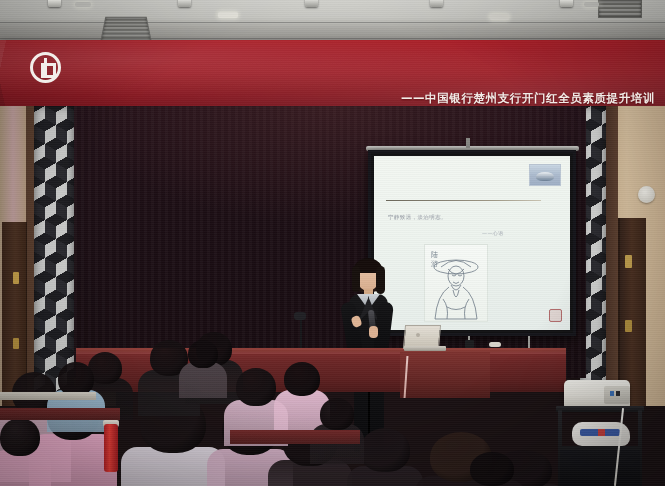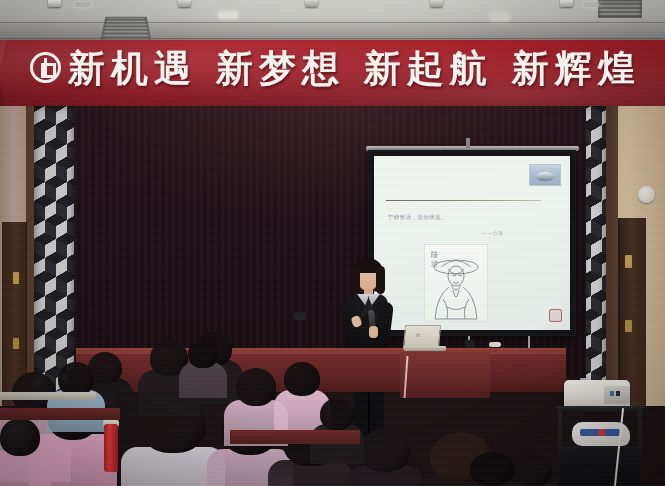--- a/index.html
+++ b/index.html
@@ -617,14 +617,14 @@
   <div class="thermos"></div>
 
   <div class="vignette"></div>
   <div class="grain"></div>
 <div class="banner-clip" style="left: 48px;"></div>
     <div class="banner-clip" style="left: 178px;"></div>
     <div class="banner-clip" style="left: 305px;"></div>
     <div class="banner-clip" style="left: 430px;"></div>
     <div class="banner-clip" style="left: 560px;"></div>
     <div class="boc-logo"></div>
-    <div class="banner-title">新机遇  新梦想  新起航  新辉煌</div>
+    <div class="banner-sub">——中国银行楚州支行开门红全员素质提升培训</div>
   </div>
 
 </body></html>

